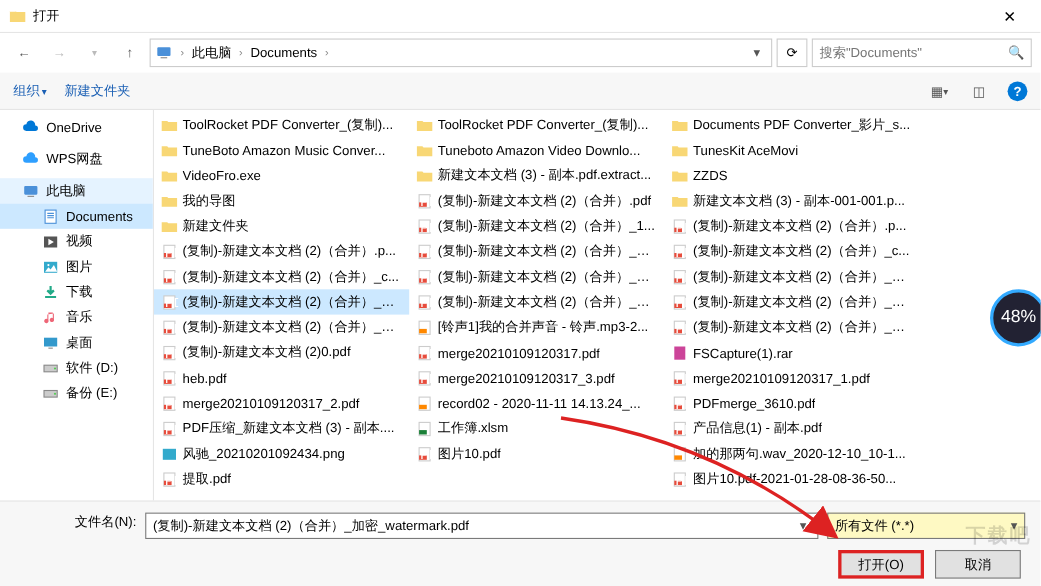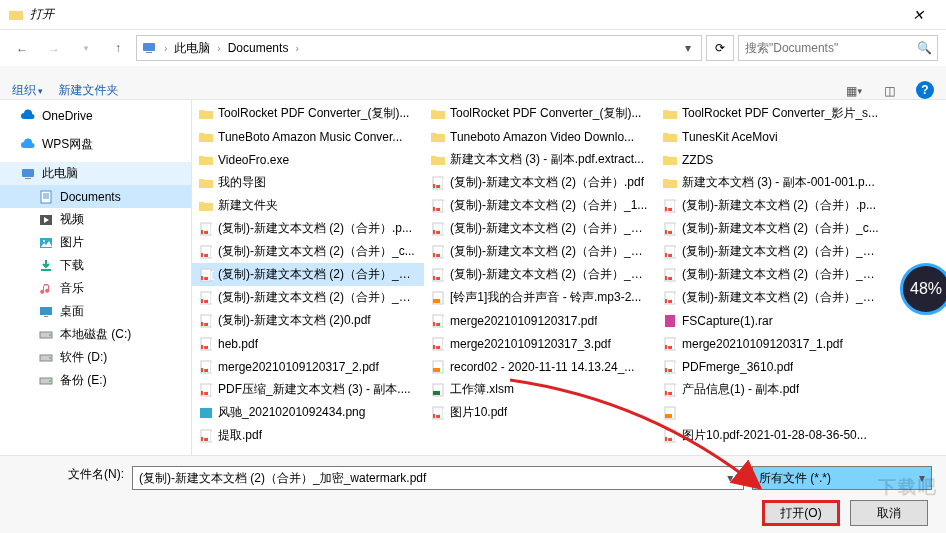--- a/index.html
+++ b/index.html
@@ -1,58 +1,58 @@
 <!DOCTYPE html>
 <html><head>
 <meta charset="utf-8">
 <style>
 * { margin: 0; padding: 0; box-sizing: border-box; font-family: "Microsoft YaHei", "Segoe UI", sans-serif; font-size: 12px; }
 body { background: #fff; width: 946px; height: 533px; overflow: hidden; position: relative; }
-.titlebar { height: 30px; display: flex; align-items: center; padding: 0 8px; border-bottom: 1px solid #e5e5e5; font-style: italic; }
+.titlebar { height: 30px; display: flex; align-items: center; padding: 0 8px; border-bottom: 1px solid #e5e5e5; }
 .titlebar .icon { width: 16px; height: 16px; margin-right: 6px; }
 .titlebar .title { flex: 1; }
 .titlebar .close { width: 40px; text-align: center; font-size: 14px; cursor: pointer; }
 .navbar { height: 36px; display: flex; align-items: center; padding: 0 8px; gap: 4px; }
 .nav-btn { width: 28px; height: 28px; display: flex; align-items: center; justify-content: center; color: #555; cursor: pointer; }
 .nav-btn.disabled { color: #bbb; }
 .breadcrumb { flex: 1; height: 26px; border: 1px solid #ccc; display: flex; align-items: center; padding: 0 4px; gap: 2px; background: #fff; }
 .breadcrumb .bc-icon { width: 16px; height: 16px; margin-right: 2px; }
 .breadcrumb .sep { color: #888; font-size: 10px; padding: 0 3px; }
 .breadcrumb .crumb { padding: 0 2px; }
 .breadcrumb .expand { margin-left: auto; width: 18px; text-align: center; color: #555; }
 .refresh { width: 28px; height: 26px; border: 1px solid #ccc; display: flex; align-items: center; justify-content: center; }
 .searchbox { width: 200px; height: 26px; border: 1px solid #ccc; display: flex; align-items: center; padding: 0 6px; }
 .searchbox input { border: none; outline: none; flex: 1; color: #888; }
 .searchbox .sicon { width: 14px; color: #666; }
-.toolbar { height: 34px; display: flex; align-items: flex-end; padding: 0 12px; gap: 16px; background: #f7f7f7; border-bottom: 1px solid #e5e5e5; }
+.toolbar { height: 34px; display: flex; align-items: center; padding: 0 12px; gap: 16px; background: #f7f7f7; border-bottom: 1px solid #e5e5e5; }
 .toolbar .tb-item { color: #1a5fb4; cursor: pointer; display: flex; align-items: center; gap: 2px; }
 .toolbar .spacer { flex: 1; }
 .toolbar .view-icon { width: 20px; height: 16px; display: flex; align-items: center; justify-content: center; color: #555; }
 .toolbar .help { width: 18px; height: 18px; border-radius: 50%; background: #0078d7; color: #fff; display: flex; align-items: center; justify-content: center; font-weight: bold; }
 .main { display: flex; height: 355px; }
-.sidebar { width: 192px; border-right: 1px solid #e5e5e5; overflow-y: auto; padding: 4px 0; text-align: center; }
+.sidebar { width: 140px; border-right: 1px solid #e5e5e5; overflow-y: auto; padding: 4px 0; text-align: center; }
 .side-item { height: 23px; display: flex; align-items: center; padding-left: 20px; gap: 6px; cursor: pointer; }
 .side-item.sub { padding-left: 38px; }
 .side-item.sel { background: #cce8ff; }
 .side-item.sel2 { background: #e5f3ff; }
 .side-icon { width: 16px; height: 16px; display: inline-flex; align-items: center; justify-content: center; }
 .filelist { flex: 1; overflow: auto; padding: 2px 0; }
 .cols { display: flex; }
 .col { width: 232px; }
 .file-item { height: 23px; display: flex; align-items: center; padding: 0 6px; gap: 4px; cursor: pointer; white-space: nowrap; overflow: hidden; }
 .file-item.sel { background: #cce8ff; }
 .file-item .fi-icon { width: 16px; height: 16px; flex-shrink: 0; display: inline-flex; align-items: center; justify-content: center; }
 .file-item .fi-text { overflow: hidden; text-overflow: ellipsis; }
 .bottom { padding: 10px 14px; border-top: 1px solid #e5e5e5; background: #f7f7f7; }
 .row1 { display: flex; align-items: flex-start; gap: 8px; margin-bottom: 10px; }
 .row1 .lbl { width: 110px; text-align: right; }
 .row1 .fname { flex: 1; height: 24px; border: 1px solid #7a7a7a; padding: 0 6px; display: flex; align-items: center; background: #fff; }
 .row1 .fname input { border: none; outline: none; width: 100%; }
 .row1 .fname .dd { width: 14px; text-align: center; color: #555; }
-.row1 .filter { width: 180px; height: 24px; border: 1px solid #7a7a7a; padding: 0 6px; display: flex; align-items: center; background: #7dd3fc; }
+.row1 .filter { width: 180px; height: 24px; border: 1px solid #7a7a7a; padding: 0 6px; display: flex; align-items: center; background: #fef9c3; }
 .row1 .filter .dd { margin-left: auto; color: #555; }
 .row2 { display: flex; justify-content: flex-end; gap: 10px; padding-right: 4px; }
 .btn { min-width: 78px; height: 26px; border: 1px solid #7a7a7a; background: #e1e1e1; display: flex; align-items: center; justify-content: center; cursor: pointer; }
 .btn.primary { border: 3px solid #d22; background: #e1e1e1; }
 .overlay-badge { position: absolute; right: -6px; top: 263px; width: 52px; height: 52px; border-radius: 50%; background: #223; color: #fff; display: flex; align-items: center; justify-content: center; font-size: 16px; border: 3px solid #3af; }
 .watermark { position: absolute; right: 8px; bottom: 34px; color: rgba(0,0,0,0.15); font-size: 18px; font-weight: bold; letter-spacing: 2px; pointer-events: none; margin-left: 11px; }
 .arrow-svg { position: absolute; pointer-events: none; }
 svg { display: block; }
 .folder-svg { fill: #f8d775; }
 </style>
@@ -190,29 +190,20 @@
         </span>
         <span>桌面</span>
       </div>
       <div class="side-item sub">
         <span class="side-icon">
           <svg width="16" height="16" viewBox="0 0 16 16">
             <rect x="2" y="5" width="12" height="6" fill="#ccc" stroke="#888"></rect>
             <circle cx="12" cy="8" r="1" fill="#5c5"></circle>
           </svg>
         </span>
-        <span>本地磁盘 (C:)</span>
-      </div>
-      <div class="side-item sub">
-        <span class="side-icon">
-          <svg width="16" height="16" viewBox="0 0 16 16">
-            <rect x="2" y="5" width="12" height="6" fill="#ccc" stroke="#888"></rect>
-            <circle cx="12" cy="8" r="1" fill="#5c5"></circle>
-          </svg>
-        </span>
         <span>软件 (D:)</span>
       </div>
       <div class="side-item sub">
         <span class="side-icon">
           <svg width="16" height="16" viewBox="0 0 16 16">
             <rect x="2" y="5" width="12" height="6" fill="#ccc" stroke="#888"></rect>
             <circle cx="12" cy="8" r="1" fill="#5c5"></circle>
           </svg>
         </span>
         <span>备份 (E:)</span>
@@ -493,21 +484,21 @@
             <span class="fi-text">图片10.pdf</span>
           </div>
         </div>
         <div class="col">
           <div class="file-item">
             <span class="fi-icon">
               <svg width="16" height="16" viewBox="0 0 16 16">
                 <path class="folder-svg" d="M1 4h5l1 1h8v8H1z"></path>
               </svg>
             </span>
-            <span class="fi-text">ToolRocket PDF Converter_影片_s...</span>
+            <span class="fi-text">Documents PDF Converter_影片_s...</span>
           </div>
           <div class="file-item">
             <span class="fi-icon">
               <svg width="16" height="16" viewBox="0 0 16 16">
                 <path class="folder-svg" d="M1 4h5l1 1h8v8H1z"></path>
               </svg>
             </span>
             <span class="fi-text">TunesKit AceMovi</span>
           </div>
           <div class="file-item">
@@ -614,20 +605,21 @@
             </span>
             <span class="fi-text">产品信息(1) - 副本.pdf</span>
           </div>
           <div class="file-item">
             <span class="fi-icon">
               <svg width="16" height="16" viewBox="0 0 16 16">
                 <rect x="3" y="2" width="10" height="12" fill="#fff" stroke="#ccc"></rect>
                 <rect x="3" y="9" width="7" height="4" fill="#f80"></rect>
               </svg>
             </span>
+            <span class="fi-text">加的那两句.wav_2020-12-10_10-1...</span>
           </div>
           <div class="file-item">
             <span class="fi-icon">
               <svg width="16" height="16" viewBox="0 0 16 16">
                 <rect x="3" y="2" width="10" height="12" fill="#fff" stroke="#ccc"></rect>
                 <rect x="3" y="9" width="7" height="4" fill="#e74c3c"></rect>
                 <text x="4" y="12.5" fill="#fff" font-size="4">PDF</text>
               </svg>
             </span>
             <span class="fi-text">图片10.pdf-2021-01-28-08-36-50...</span>

